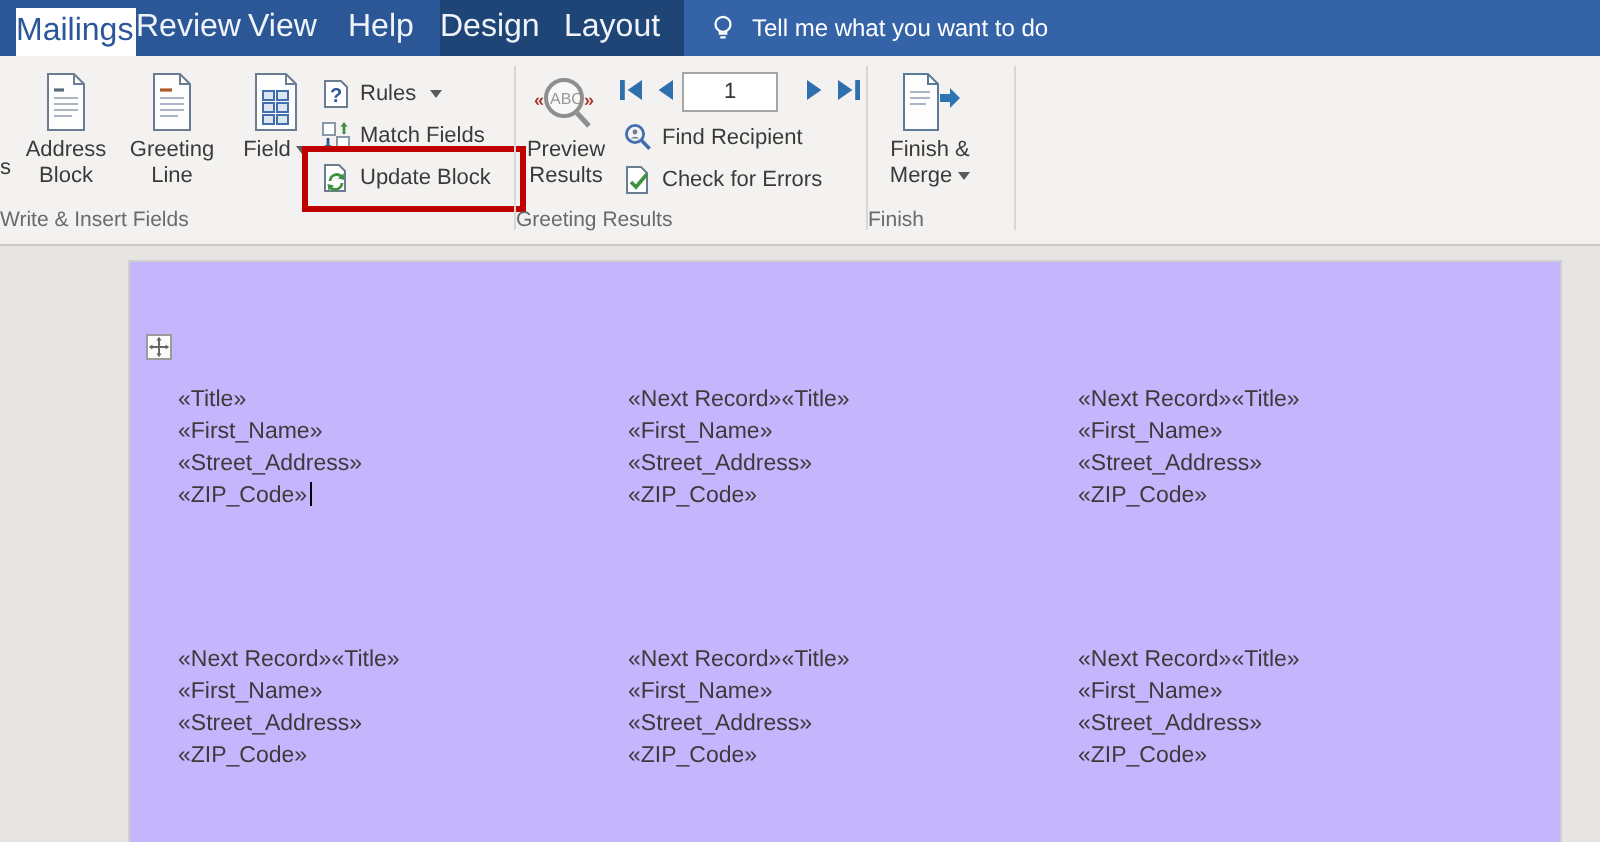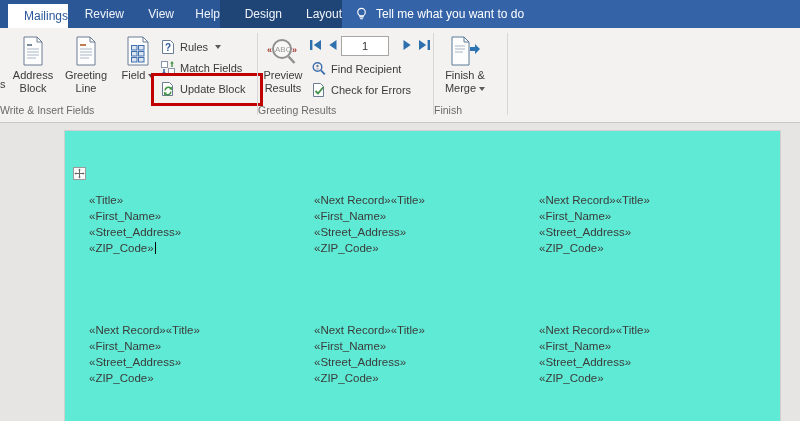--- a/index.html
+++ b/index.html
@@ -1,42 +1,42 @@
 <!DOCTYPE html>
 <html><head>
 <meta charset="utf-8">
 <style>
   * { margin:0; padding:0; box-sizing:border-box; }
   body { font-family:"Liberation Sans", sans-serif; }
   .screen { position:relative; width:800px; height:421px; overflow:hidden; background:#e6e5e3; }
 
   
   .tabbar { position:absolute; left:0; top:0; width:800px; height:28px; background:#2b5797; display:flex; }
-  .tab { height:28px; line-height:28px; text-align:right; font-size:12px; color:#f0f4fa; cursor:default; }
+  .tab { height:28px; line-height:28px; text-align:left; font-size:16px; color:#f0f4fa; cursor:default; }
   .tab.active { background:#ffffff; color:#2b579a; height:24px; margin-top:4px; line-height:24px; }
   .ctx { display:flex; background:#1f4476; height:36px; }
   .tellme { flex:1; background:#3463a8; height:28px; display:flex; align-items:center; padding-left:12px; gap:7px; color:#ffffff; font-size:12px; }
 
   
   .ribbon { position:absolute; left:0; top:28px; width:800px; height:95px; background:#f3f2f1; border-bottom:1px solid #c9c8c7; }
   .divider { position:absolute; top:5px; width:1px; height:82px; background:#d8d7d6; }
   .grplabel { position:absolute; top:76px; font-size:10.5px; color:#6a6a6a; text-align:left; }
   .bigbtn { position:absolute; top:5px; height:68px; text-align:center; font-size:11px; color:#3b3a39; cursor:default; }
   .bigbtn .ic { height:36px; display:flex; align-items:center; justify-content:center; }
   .bigbtn .l { line-height:12.5px; }
   .smallbtn { position:absolute; display:flex; align-items:center; gap:4px; font-size:11px; color:#3b3a39; height:20px; cursor:default; white-space:nowrap; }
   .dd { display:inline-block; width:0; height:0; border-left:3px solid transparent; border-right:3px solid transparent; border-top:4px solid #5a5a5a; margin-left:3px; vertical-align:middle; }
   .clipped { position:absolute; left:0; top:50px; width:7px; overflow:hidden; font-size:11px; color:#3b3a39; }
   .redbox { position:absolute; left:151px; top:45px; width:112px; height:33px; border:3px solid #c00000; }
   .navbtn { position:absolute; top:10px; width:15px; height:14px; display:flex; align-items:center; justify-content:center; cursor:default; }
   .recbox { position:absolute; left:341px; top:8px; width:48px; height:20px; border:1px solid #a6a6a6; background:#fff; text-align:center; font-size:11px; font-family:"Liberation Sans", sans-serif; color:#333; }
 
   
   .docarea { position:absolute; left:0; top:123px; width:800px; height:298px; background:#e6e5e3; }
-  .page { position:absolute; left:64px; top:7px; width:717px; height:291px; background:#5eead4; border:1px solid #cfcfcf; border-bottom:none; }
+  .page { position:absolute; left:64px; top:7px; width:717px; height:291px; background:#c4b5fd; border:1px solid #cfcfcf; border-bottom:none; }
   .cell { position:absolute; width:215px; font-size:11.5px; line-height:16px; color:#3b3b3b; }
   .cell div { height:16px; }
   .cursor { display:inline-block; width:1px; height:12px; background:#000; vertical-align:-2px; margin-left:1px; }
   .handle { position:absolute; left:8px; top:36px; width:13px; height:13px; }
 </style>
 </head>
 <body>
 
 <div class="screen">
 

